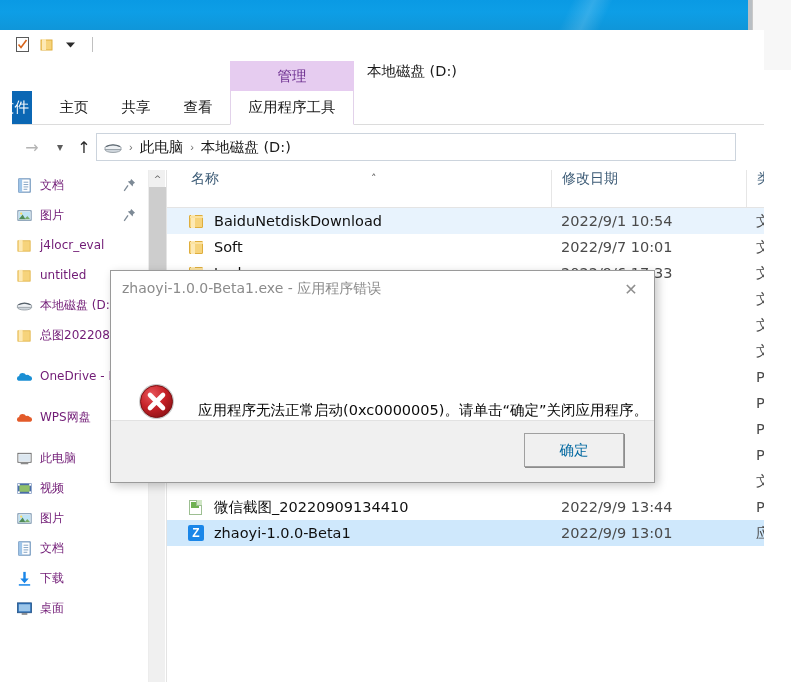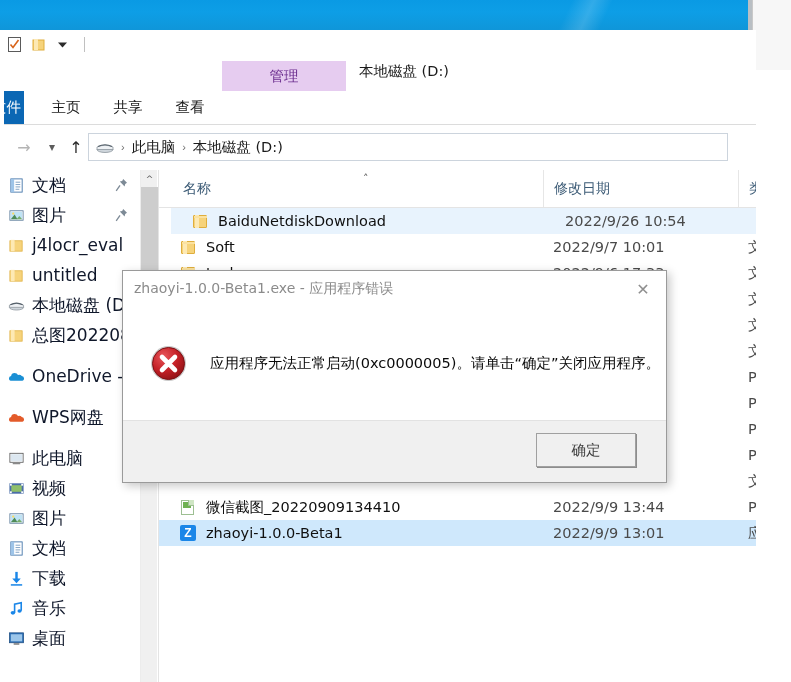--- a/index.html
+++ b/index.html
@@ -30,21 +30,21 @@
   .other-window-sep {
     position: absolute; left: 748px; top: 0; width: 4px; height: 30px; background: #b9bfc4;
   }
   .ow-strip-below {
     position: absolute; left: 752px; top: 28px; width: 39px; height: 42px;
     background: #f0f0f0; border-left: 1px solid #d5d5d5;
   }
 
   
   .explorer {
-    position: absolute; left: 4px; top: 30px; width: 752px; height: 652px;
+    position: absolute; left: 12px; top: 30px; width: 752px; height: 652px;
     background: #ffffff;
     overflow: hidden;
   }
 
   
   .qat-row {
     position: absolute; left: 0; top: 0; width: 752px; height: 31px;
     background: #ffffff;
   }
   .qat-icons { position: absolute; left: 2px; top: 6px; display: flex; align-items: center; gap: 7px; }
@@ -113,21 +113,21 @@
   .navpane {
     position: absolute; left: 0; top: 140px; width: 136px; height: 512px;
     background: #ffffff; overflow: hidden;
   }
   .nav-item {
     position: relative; height: 30px; display: flex; align-items: center;
     padding-left: 4px; cursor: default;
   }
   .nav-item .ni-icon { width: 17px; height: 17px; margin-right: 7px; flex: 0 0 17px; position: relative; }
   .nav-item .ni-label {
-    font-size: 17px; color: #0f172a; white-space: nowrap;
+    font-size: 12px; color: #701a75; white-space: nowrap;
     font-family: "DejaVu Sans", sans-serif;
   }
   .nav-item .pin {
     position: absolute; right: 12px; top: 8px; width: 13px; height: 14px; color: #7a7a7a;
   }
   .nav-gap { height: 11px; }
 
   
   .nav-scroll {
     position: absolute; left: 136px; top: 140px; width: 17px; height: 512px;
@@ -144,38 +144,38 @@
 
   
   .filelist {
     position: absolute; left: 154px; top: 140px; width: 598px; height: 512px;
     background: #ffffff; border-left: 1px solid #e4e4e4; overflow: hidden;
   }
   .fl-header {
     position: relative; height: 38px; border-bottom: 1px solid #e4e4e4; background: #ffffff;
   }
   .fl-th {
-    position: absolute; top: 0; height: 37px; display: flex; align-items: center;
+    position: absolute; top: 0; height: 37px; display: flex; align-items: flex-start;
     font-size: 14px; color: #3b5a75; font-family: "DejaVu Sans", sans-serif;
     border-left: 1px solid #e6e6e6; padding-left: 10px; cursor: default;
   }
   .fl-th:first-child { border-left: none; }
   .th-name { left: 14px;  width: 370px; border-left: none; }
   .th-date { left: 384px; width: 195px; }
   .th-type { left: 579px; width: 100px; }
   .sort-caret {
     position: absolute; left: 190px; top: 2px; font-size: 11px; color: #5a5a5a;
     font-family: "DejaVu Sans", sans-serif;
   }
   .fl-body { position: relative; }
   .fl-row {
     position: relative; height: 26px; display: flex; align-items: center; cursor: default;
   }
   .fl-row.sel { background: #cfe8fc; }
-  .fl-row.hl  { background: #e8f3fd; margin-left: 12px; }
+  .fl-row.hl  { background: #e8f3fd; }
   .cell-name {
     position: absolute; left: 20px; display: flex; align-items: center; gap: 9px;
     font-size: 14.5px; color: #101010; font-family: "DejaVu Sans", sans-serif; white-space: nowrap;
   }
   .cell-date {
     position: absolute; left: 394px; font-size: 14.5px; color: #4a4a4a;
     font-family: "DejaVu Sans", sans-serif; white-space: nowrap;
   }
   .cell-type {
     position: absolute; left: 589px; font-size: 14.5px; color: #4a4a4a;
@@ -215,59 +215,59 @@
   .appicon {
     position: absolute; left: 1px; top: 1px; width: 16px; height: 16px;
     background: #1a86e8; border-radius: 2px;
     display: flex; align-items: center; justify-content: center;
     color: #ffffff; font-size: 12px; font-weight: bold;
     font-family: "Liberation Sans", sans-serif;
   }
 
   
   .dlg {
-    position: absolute; left: 122px; top: 270px; width: 545px; height: 213px;
+    position: absolute; left: 110px; top: 270px; width: 545px; height: 213px;
     background: #ffffff; border: 1px solid #9a9a9a;
     box-shadow: 3px 3px 9px rgba(0,0,0,0.22);
     z-index: 50;
   }
   .dlg-title {
     position: absolute; left: 0; top: 0; width: 543px; height: 36px;
     background: #ffffff; display: flex; align-items: center;
   }
   .dlg-title-text {
     margin-left: 11px; font-size: 14px; color: #8b8b8b;
     font-family: "DejaVu Sans", sans-serif; white-space: nowrap;
   }
   .dlg-close {
     position: absolute; right: 0; top: 0; width: 46px; height: 36px;
     display: flex; align-items: center; justify-content: center;
     color: #8f8f8f; font-size: 16px; font-family: "DejaVu Sans", sans-serif;
   }
   .dlg-body {
     position: absolute; left: 0; top: 36px; width: 543px; height: 113px;
-    background: #ffffff; display: flex; align-items: center;
+    background: #ffffff; display: flex; align-items: flex-end;
   }
   .err-badge {
     margin-left: 27px; width: 37px; height: 37px; flex: 0 0 37px; position: relative;
   }
   .dlg-msg {
     margin-left: 23px; font-size: 14.5px; color: #0a0a0a;
     font-family: "DejaVu Sans", sans-serif; line-height: 1.4;
   }
   .dlg-footer {
     position: absolute; left: 0; top: 149px; width: 543px; height: 62px;
     background: #f0f0f0; border-top: 1px solid #e2e2e2;
   }
   .dlg-ok {
     position: absolute; right: 30px; top: 12px; width: 100px; height: 34px;
     background: #f0f0f0; border: 1px solid #a0a0a0;
     box-shadow: 1px 1px 0 #8d8d8d;
     display: flex; align-items: center; justify-content: center;
-    font-size: 14.5px; color: #404040; font-family: "DejaVu Sans", sans-serif;
+    font-size: 14.5px; color: #0369a1; font-family: "DejaVu Sans", sans-serif;
     cursor: default;
   }
 </style>
 </head>
 <body>
 
 <div id="root">
 
   <div class="desktop-strip">
     <div class="desktop-sheen"></div>
@@ -301,20 +301,21 @@
     </div>
 
     <div class="ctx-tab-head">管理</div>
     <div class="title-text">本地磁盘 (D:)</div>
 
     <div class="ribbon-row">
       <div class="file-tab">文件</div>
       <div class="rtab rtab-home">主页</div>
       <div class="rtab rtab-share">共享</div>
       <div class="rtab rtab-view">查看</div>
+      <div class="rtab rtab-apptools">应用程序工具</div>
     </div>
 
     <div class="addr-row">
       <div class="nav-btn nav-fwd">→</div>
       <div class="nav-btn nav-down">▾</div>
       <div class="nav-btn nav-up">↑</div>
       <div class="addr-box">
         <svg class="drive-mini" viewBox="0 0 18 13">
           <ellipse cx="9" cy="8.5" rx="8" ry="3" fill="#cfd6dc" stroke="#8b949c" stroke-width="0.8"></ellipse>
           <path d="M1 8.5 L1 6 Q9 2.5 17 6 L17 8.5 Z" fill="#eef1f4" stroke="#8b949c" stroke-width="0.8"></path>
@@ -438,28 +439,20 @@
         <div class="nav-item">
           <span class="ni-icon"><svg viewBox="0 0 18 18" class="ni-svg" width="17" height="17">
               <path d="M9 2 L9 10" stroke="#1a86e8" stroke-width="2.6"></path>
               <path d="M4.5 9 L9 14 L13.5 9 Z" fill="#1a86e8"></path>
               <rect x="3" y="15" width="12" height="1.6" fill="#1a86e8"></rect>
             </svg></span>
           <span class="ni-label">下载</span>
         </div>
         <div class="nav-item">
           <span class="ni-icon"><svg viewBox="0 0 18 18" class="ni-svg" width="17" height="17">
-              <path d="M7 13.5 L7 4.5 L14 3 L14 11.5" stroke="#1a86e8" stroke-width="1.7" fill="none"></path>
-              <ellipse cx="5.2" cy="13.6" rx="2.4" ry="1.9" fill="#1a86e8"></ellipse>
-              <ellipse cx="12.2" cy="11.6" rx="2.2" ry="1.8" fill="#1a86e8"></ellipse>
-            </svg></span>
-          <span class="ni-label">音乐</span>
-        </div>
-        <div class="nav-item">
-          <span class="ni-icon"><svg viewBox="0 0 18 18" class="ni-svg" width="17" height="17">
               <rect x="1.5" y="3" width="15" height="10.5" fill="#2d6fb5" stroke="#204f83" stroke-width="0.8"></rect>
               <rect x="3" y="4.5" width="12" height="7.5" fill="#9cc6ea"></rect>
               <rect x="6" y="14" width="6" height="1.6" fill="#7a7a7a"></rect>
             </svg></span>
           <span class="ni-label">桌面</span>
         </div>
       </div>
 
     <div class="nav-scroll">
       <div class="nav-scroll-up">^</div>
@@ -476,21 +469,21 @@
         <div class="fl-th th-type">类型</div>
       </div>
       <div class="fl-body" id="fl-body">
           <div class="fl-row hl">
             <div class="cell-name">
               <span class="ficon">
                 <span class="folder"></span>
               </span>
               <span>BaiduNetdiskDownload</span>
             </div>
-            <div class="cell-date">2022/9/26 10:54</div>
+            <div class="cell-date">2022/9/1 10:54</div>
             <div class="cell-type">文件夹</div>
           </div>
           <div class="fl-row">
             <div class="cell-name">
               <span class="ficon">
                 <span class="folder"></span>
               </span>
               <span>Soft</span>
             </div>
             <div class="cell-date">2022/9/7 10:01</div>

